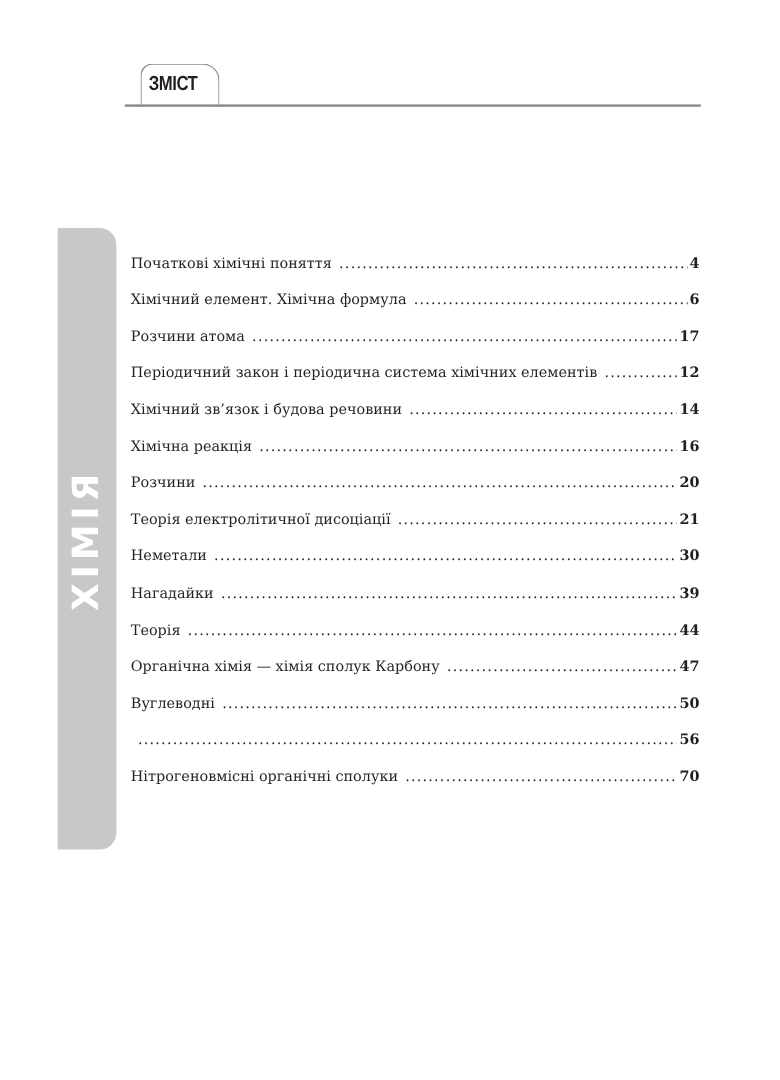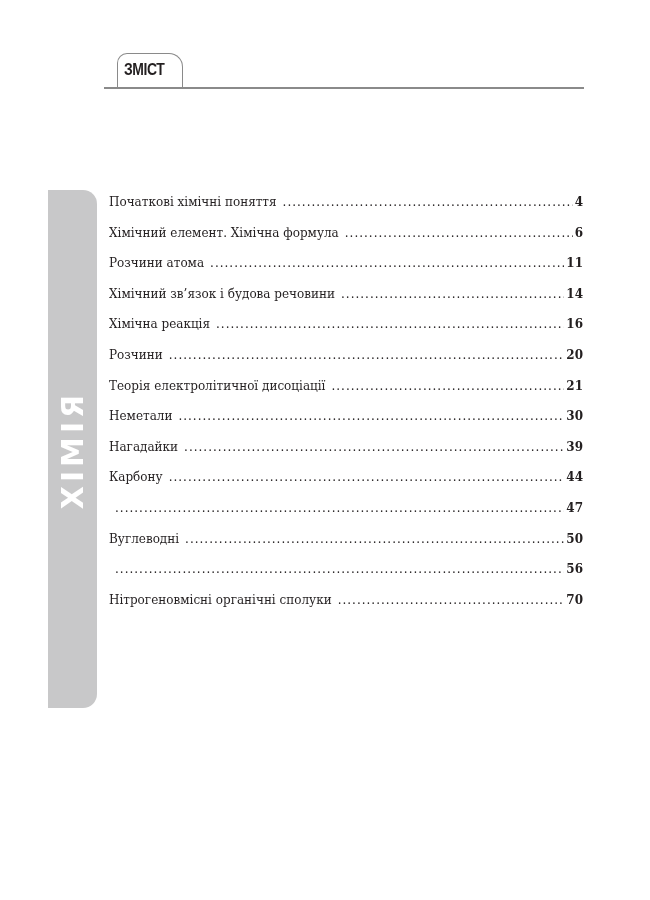--- a/index.html
+++ b/index.html
@@ -26,21 +26,21 @@
       background: #c8c8c9; border-radius: 0 14px 14px 0;
     }
     .side-label {
       position: absolute; left: 72px; top: 450px;
       transform: translate(-50%, -50%) rotate(-90deg);
       font-family: "DejaVu Sans", sans-serif; font-weight: bold; font-size: 30px;
       color: #ffffff; letter-spacing: 4px; white-space: nowrap;
     }
     .toc { position: absolute; left: 109px; top: 195px; width: 474px; }
     .toc-row {
-      display: flex; align-items: flex-start; height: 30.6px;
+      display: flex; align-items: flex-end; height: 30.6px;
       font-size: 12px; white-space: nowrap;
     }
     .toc-title { flex: 0 0 auto; }
     .toc-dots {
       flex: 1 1 auto; overflow: hidden; margin: 0 2px 0 6px;
       color: #231f20; letter-spacing: 1px;
     }
     .toc-dots::after {
       content: "..................................................................................................................................................................";
     }
@@ -63,21 +63,26 @@
       <span class="toc-page">4</span>
     </div>
   <div class="toc-row">
       <span class="toc-title">Хімічний елемент. Хімічна формула</span>
       <span class="toc-dots"></span>
       <span class="toc-page">6</span>
     </div>
   <div class="toc-row">
       <span class="toc-title">Розчини атома</span>
       <span class="toc-dots"></span>
-      <span class="toc-page">11</span>
+      <span class="toc-page">17</span>
+    </div>
+  <div class="toc-row">
+      <span class="toc-title">Періодичний закон і періодична система хімічних елементів</span>
+      <span class="toc-dots"></span>
+      <span class="toc-page">12</span>
     </div>
   <div class="toc-row">
       <span class="toc-title">Хімічний зв’язок і будова речовини</span>
       <span class="toc-dots"></span>
       <span class="toc-page">14</span>
     </div>
   <div class="toc-row">
       <span class="toc-title">Хімічна реакція</span>
       <span class="toc-dots"></span>
       <span class="toc-page">16</span>
@@ -96,25 +101,26 @@
       <span class="toc-title">Неметали</span>
       <span class="toc-dots"></span>
       <span class="toc-page">30</span>
     </div>
   <div class="toc-row">
       <span class="toc-title">Нагадайки</span>
       <span class="toc-dots"></span>
       <span class="toc-page">39</span>
     </div>
   <div class="toc-row">
-      <span class="toc-title">Карбону</span>
+      <span class="toc-title">Теорія</span>
       <span class="toc-dots"></span>
       <span class="toc-page">44</span>
     </div>
   <div class="toc-row">
+      <span class="toc-title">Органічна хімія — хімія сполук Карбону</span>
       <span class="toc-dots"></span>
       <span class="toc-page">47</span>
     </div>
   <div class="toc-row">
       <span class="toc-title">Вуглеводні</span>
       <span class="toc-dots"></span>
       <span class="toc-page">50</span>
     </div>
   <div class="toc-row">
       <span class="toc-dots"></span>

